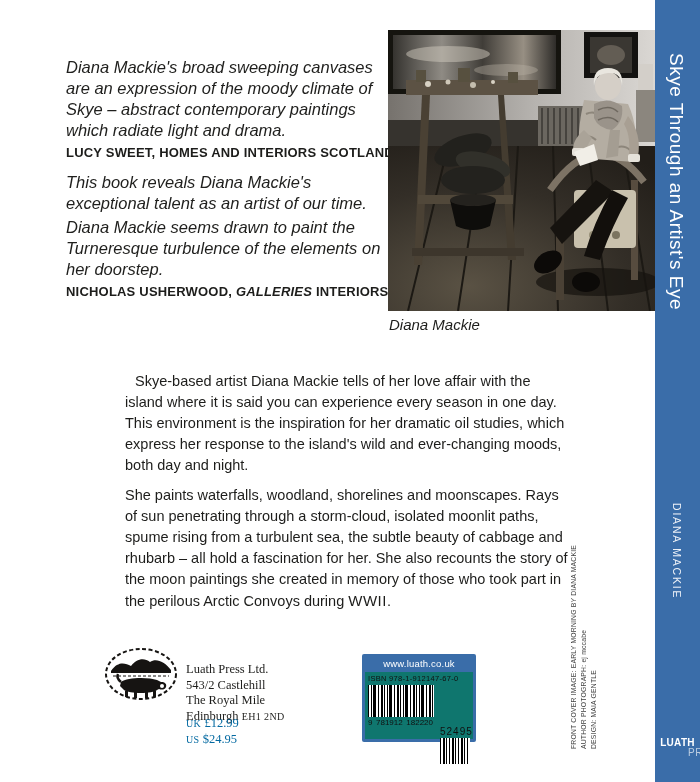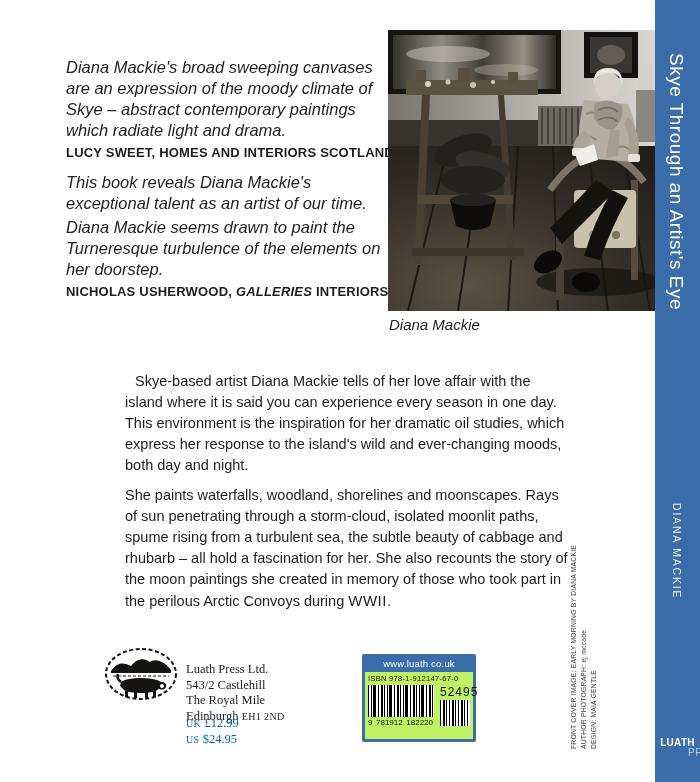--- a/index.html
+++ b/index.html
@@ -24,28 +24,28 @@
   .bodytext .p1{text-indent:10px;}
   .wsc{font-size:15px;letter-spacing:.5px;}
   
   .logo{position:absolute;left:103px;top:646px;width:76px;height:56px;}
   .address{position:absolute;left:186px;top:651px;font-family:"Liberation Serif",serif;font-size:12.5px;line-height:15.5px;color:#1d1d1b;margin-top:11px;}
   .prices{position:absolute;left:186px;top:716px;font-family:Liberation Serif, serif;font-size:12.5px;line-height:15.5px;color:#0369a1;}
   .sc{font-size:10px;letter-spacing:.4px;}
   
   .barcode{position:absolute;left:362px;top:654px;width:114px;height:88px;background:#3a6da9;border-radius:2px;}
   .bc-head{height:18px;display:flex;align-items:center;justify-content:center;color:#fff;font-size:9.5px;letter-spacing:.2px;border-radius:8px;}
-  .bc-body{position:absolute;left:3px;right:3px;top:18px;bottom:3px;background:#bef264;padding:2px 3px;box-sizing:border-box;}
+  .bc-body{position:absolute;left:3px;right:3px;top:18px;bottom:3px;background:#0f766e;padding:2px 3px;box-sizing:border-box;}
   .bc-isbn{font-size:7.5px;letter-spacing:.3px;color:#111;}
   .bc-row{display:flex;margin-top:2px;}
   .bc-main{width:66px;}
   .bc-bars{height:32px;background-color:#fff;background-image:repeating-linear-gradient(90deg,#000 0 1px,#fff 1px 3px,#000 3px 4px,#fff 4px 5px,#000 5px 8px,#fff 8px 10px,#000 10px 11px,#fff 11px 13px,#000 13px 15px,#fff 15px 16px);}
   .bc-digits{display:flex;justify-content:space-between;font-size:8px;padding:1px 1px 0 0;color:#111;}
   .bc-addon{margin-left:6px;width:30px;text-align:center;}
-  .bc-addon-num{font-size:12px;letter-spacing:1px;color:#111;}
+  .bc-addon-num{font-size:10px;letter-spacing:1px;color:#111;margin-top:41px;}
   .bc-addon-bars{height:26px;margin-top:1px;background-color:#fff;background-image:repeating-linear-gradient(90deg,#000 0 1px,#fff 1px 3px,#000 3px 5px,#fff 5px 6px,#000 6px 7px,#fff 7px 9px);}
   
   .credits{position:absolute;left:569px;top:749px;width:180px;transform:rotate(-90deg);transform-origin:0 0;
     font-size:6.8px;line-height:9.8px;letter-spacing:.2px;color:#3f3f3f;white-space:nowrap;}
   
   .spine{position:absolute;right:0;top:0;width:45px;height:782px;background:#3a6da9;}
   .spine-title{position:absolute;top:53px;left:10px;writing-mode:vertical-rl;color:#ffffff;font-size:19px;letter-spacing:.5px;}
   .spine-author{position:absolute;top:503px;left:16px;writing-mode:vertical-rl;color:#eef2f8;font-size:10.5px;letter-spacing:1.8px;}
   .spine-press{position:absolute;bottom:24px;left:0;width:45px;text-align:center;color:#fff;font-size:10px;line-height:10px;font-weight:700;letter-spacing:.3px;}
   .spine-press .p2{font-weight:400;opacity:.65;letter-spacing:.6px;padding-left:33px;}

